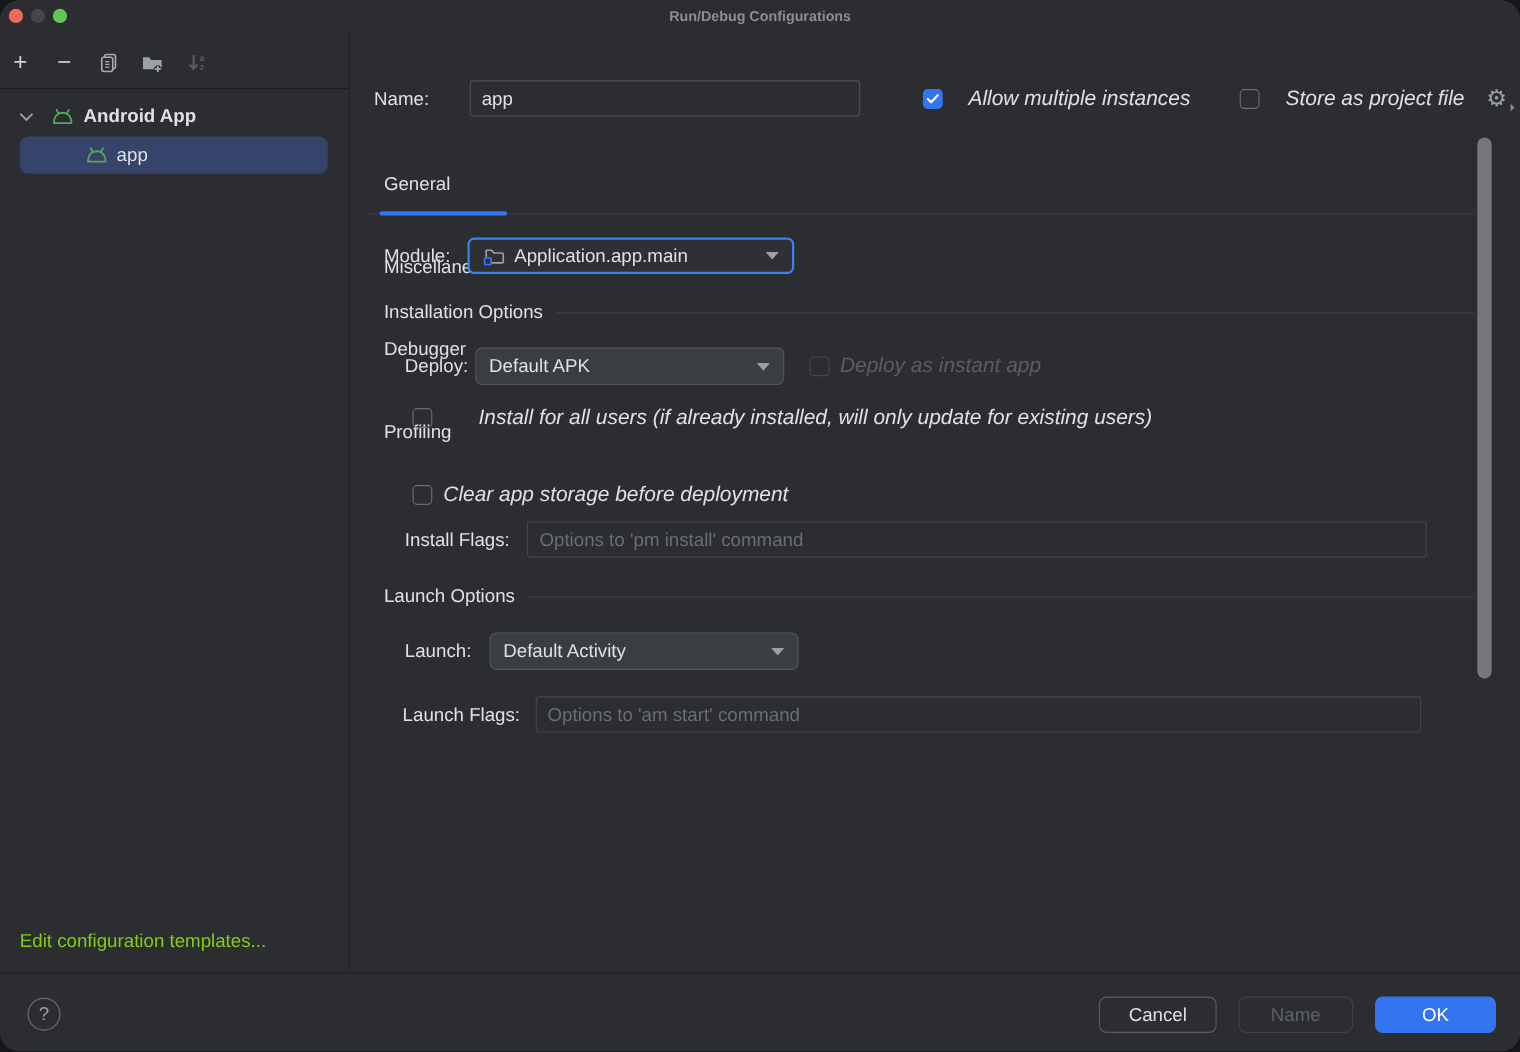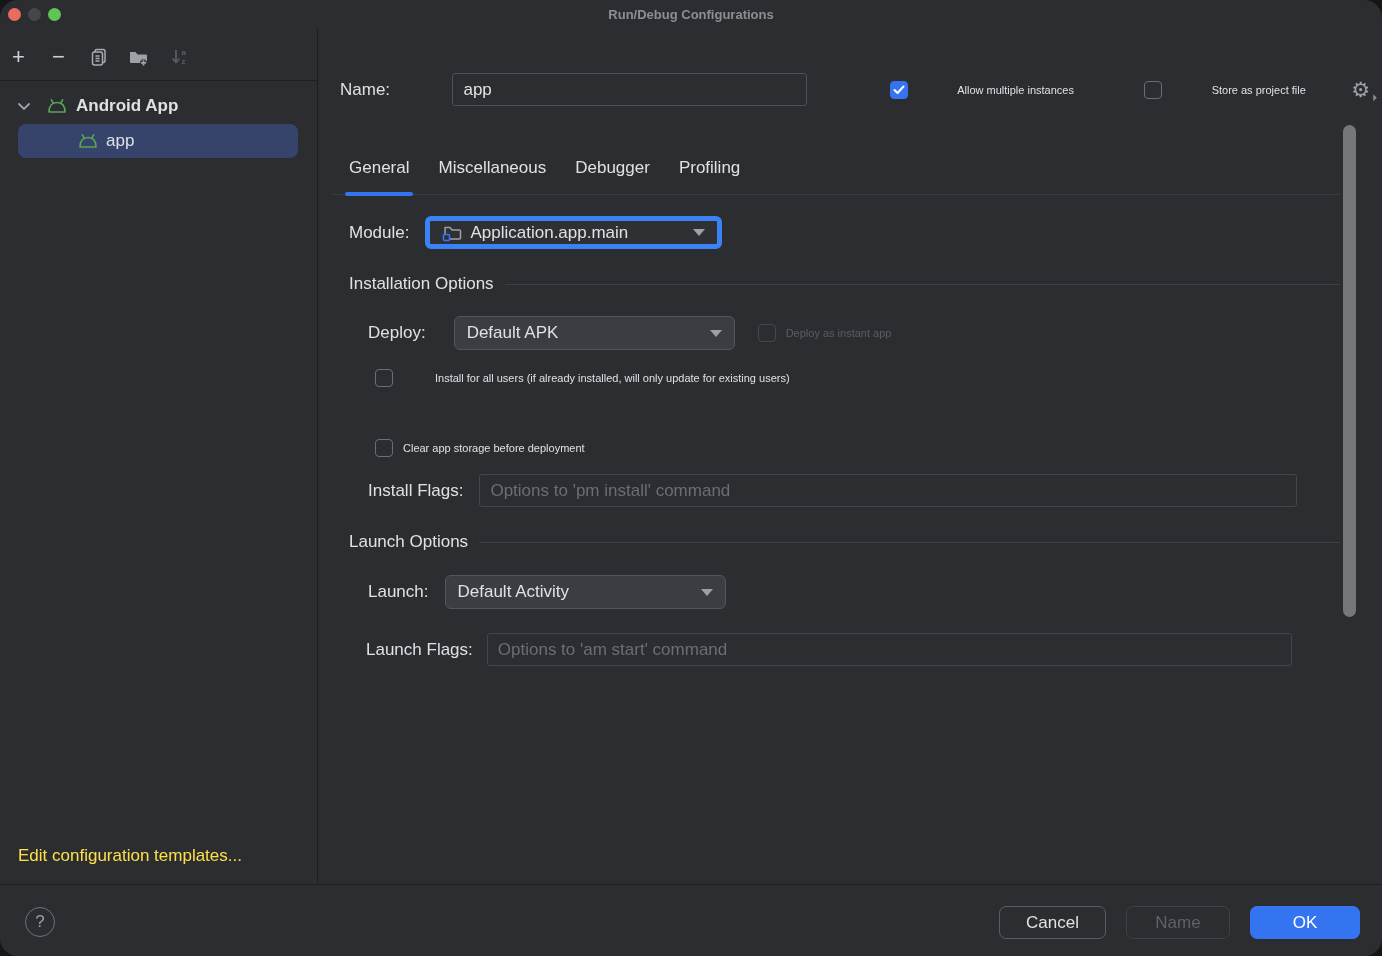--- a/index.html
+++ b/index.html
@@ -20,45 +20,45 @@
   .tool{width:21px;height:21px;display:flex;align-items:center;justify-content:center;}
   .tool.text-ico{font-size:22px;color:#ced0d6;font-weight:400;line-height:20px;}
   .toolbar-divider{position:absolute;top:52px;left:0;right:0;height:1px;background:#1e1f22;}
   .tree-group{position:absolute;top:62px;left:0;height:32px;display:flex;align-items:center;padding-left:17px;}
   .chev{margin-right:15px;display:flex;}
   .droid{display:flex;margin-right:8px;}
   .tree-group-label{font-size:17px;font-weight:bold;color:#dfe1e5;}
   .tree-item{position:absolute;top:96px;left:18px;width:280px;height:34px;border-radius:8px;
              background:#36436b;display:flex;align-items:center;padding-left:59px;}
   .tree-item-label{font-size:17px;color:#dfe1e5;margin-left:7px;}
-  .sidebar-link{position:absolute;top:818px;left:18px;font-size:17px;color:#fde047;cursor:pointer;}
+  .sidebar-link{position:absolute;top:818px;left:18px;font-size:17px;color:#84cc16;cursor:pointer;}
   
   .main{position:absolute;left:318px;top:28px;width:1064px;height:855px;}
   .row{position:absolute;display:flex;align-items:center;justify-content:space-between;}
   .lbl{font-size:17px;color:#dfe1e5;white-space:nowrap;}
   .text-input{background:transparent;border:1px solid #4e5157;border-radius:3px;height:33px;
               color:#dfe1e5;font-size:17px;padding:0 10px;outline:none;}
   .text-input::placeholder{color:#6a6e75;}
   .flags-input{border-color:#43454a;}
   
   .cb{width:18px;height:18px;border:1.5px solid #6b6e75;border-radius:4px;flex:none;
       display:flex;align-items:center;justify-content:center;background:transparent;}
   .cb.checked{background:#3574f0;border-color:#3574f0;}
   .cb.disabled{border-color:#46484d;}
-  .cb-label{font-size:11px;color:#dfe1e5;margin-left:10px;white-space:nowrap;}
+  .cb-label{font-size:19px;color:#dfe1e5;margin-left:10px;white-space:nowrap;font-style:italic;}
   .cb-label.disabled{color:#5a5d63;}
   
   .tabs-divider{position:absolute;top:166px;left:14px;width:1008px;height:1px;background:#393b40;}
-  .tabs{position:absolute;top:130px;left:31px;display:flex;gap:29px;}
+  .tabs{position:absolute;top:130px;left:31px;display:flex;gap:40px;flex-direction:column;}
   .tab{font-size:17px;line-height:20px;padding-bottom:15px;position:relative;color:#dfe1e5;cursor:pointer;}
   .tab.selected::after{content:'';position:absolute;left:-4px;right:-4px;bottom:-3px;height:4px;
                        border-radius:2px;background:#3574f0;}
   
   .combo{display:flex;align-items:center;border-radius:6px;height:33px;padding:0 12px;cursor:pointer;}
-  .combo-module{width:297px;background:#2e3034;border:5px solid #3b82f6;}
+  .combo-module{width:297px;background:#2e3034;border:2px solid #3b82f6;}
   .combo-gray{width:281px;height:34px;background:#3a3d42;border:1px solid #54565b;}
   .combo-text{font-size:17px;color:#dfe1e5;white-space:nowrap;}
   .combo-arrow{margin-left:auto;width:0;height:0;border-left:6px solid transparent;
                border-right:6px solid transparent;border-top:7px solid #9da0a6;}
   
   .section-header{position:absolute;left:31px;width:991px;display:flex;align-items:center;gap:11px;}
   .section-title{font-size:17px;color:#dfe1e5;white-space:nowrap;}
   .section-line{flex:1;height:1px;background:#3e4045;}
   .scrollbar{position:absolute;left:1025px;top:97px;width:13px;height:492px;border-radius:7px;background:#75777a;}
   
@@ -193,21 +193,21 @@
       </div>
     </div>
 
     <div class="section-header" style="top:246px;">
       <span class="section-title">Installation Options</span>
       <span class="section-line"></span>
     </div>
 
     <div class="row" style="top:288px;left:50px;">
       <span class="lbl">Deploy:</span>
-      <div class="combo combo-gray" style="margin-left:28px;">
+      <div class="combo combo-gray" style="margin-left:6px;">
         <span class="combo-text">Default APK</span>
         <span class="combo-arrow"></span>
       </div>
       <span class="cb disabled" style="margin-left:23px;"></span>
       <span class="cb-label disabled">Deploy as instant app</span>
     </div>
 
     <div class="row" style="top:341px;left:57px;gap:32px;">
       <span class="cb"></span>
       <span class="cb-label">Install for all users (if already installed, will only update for existing users)</span>

